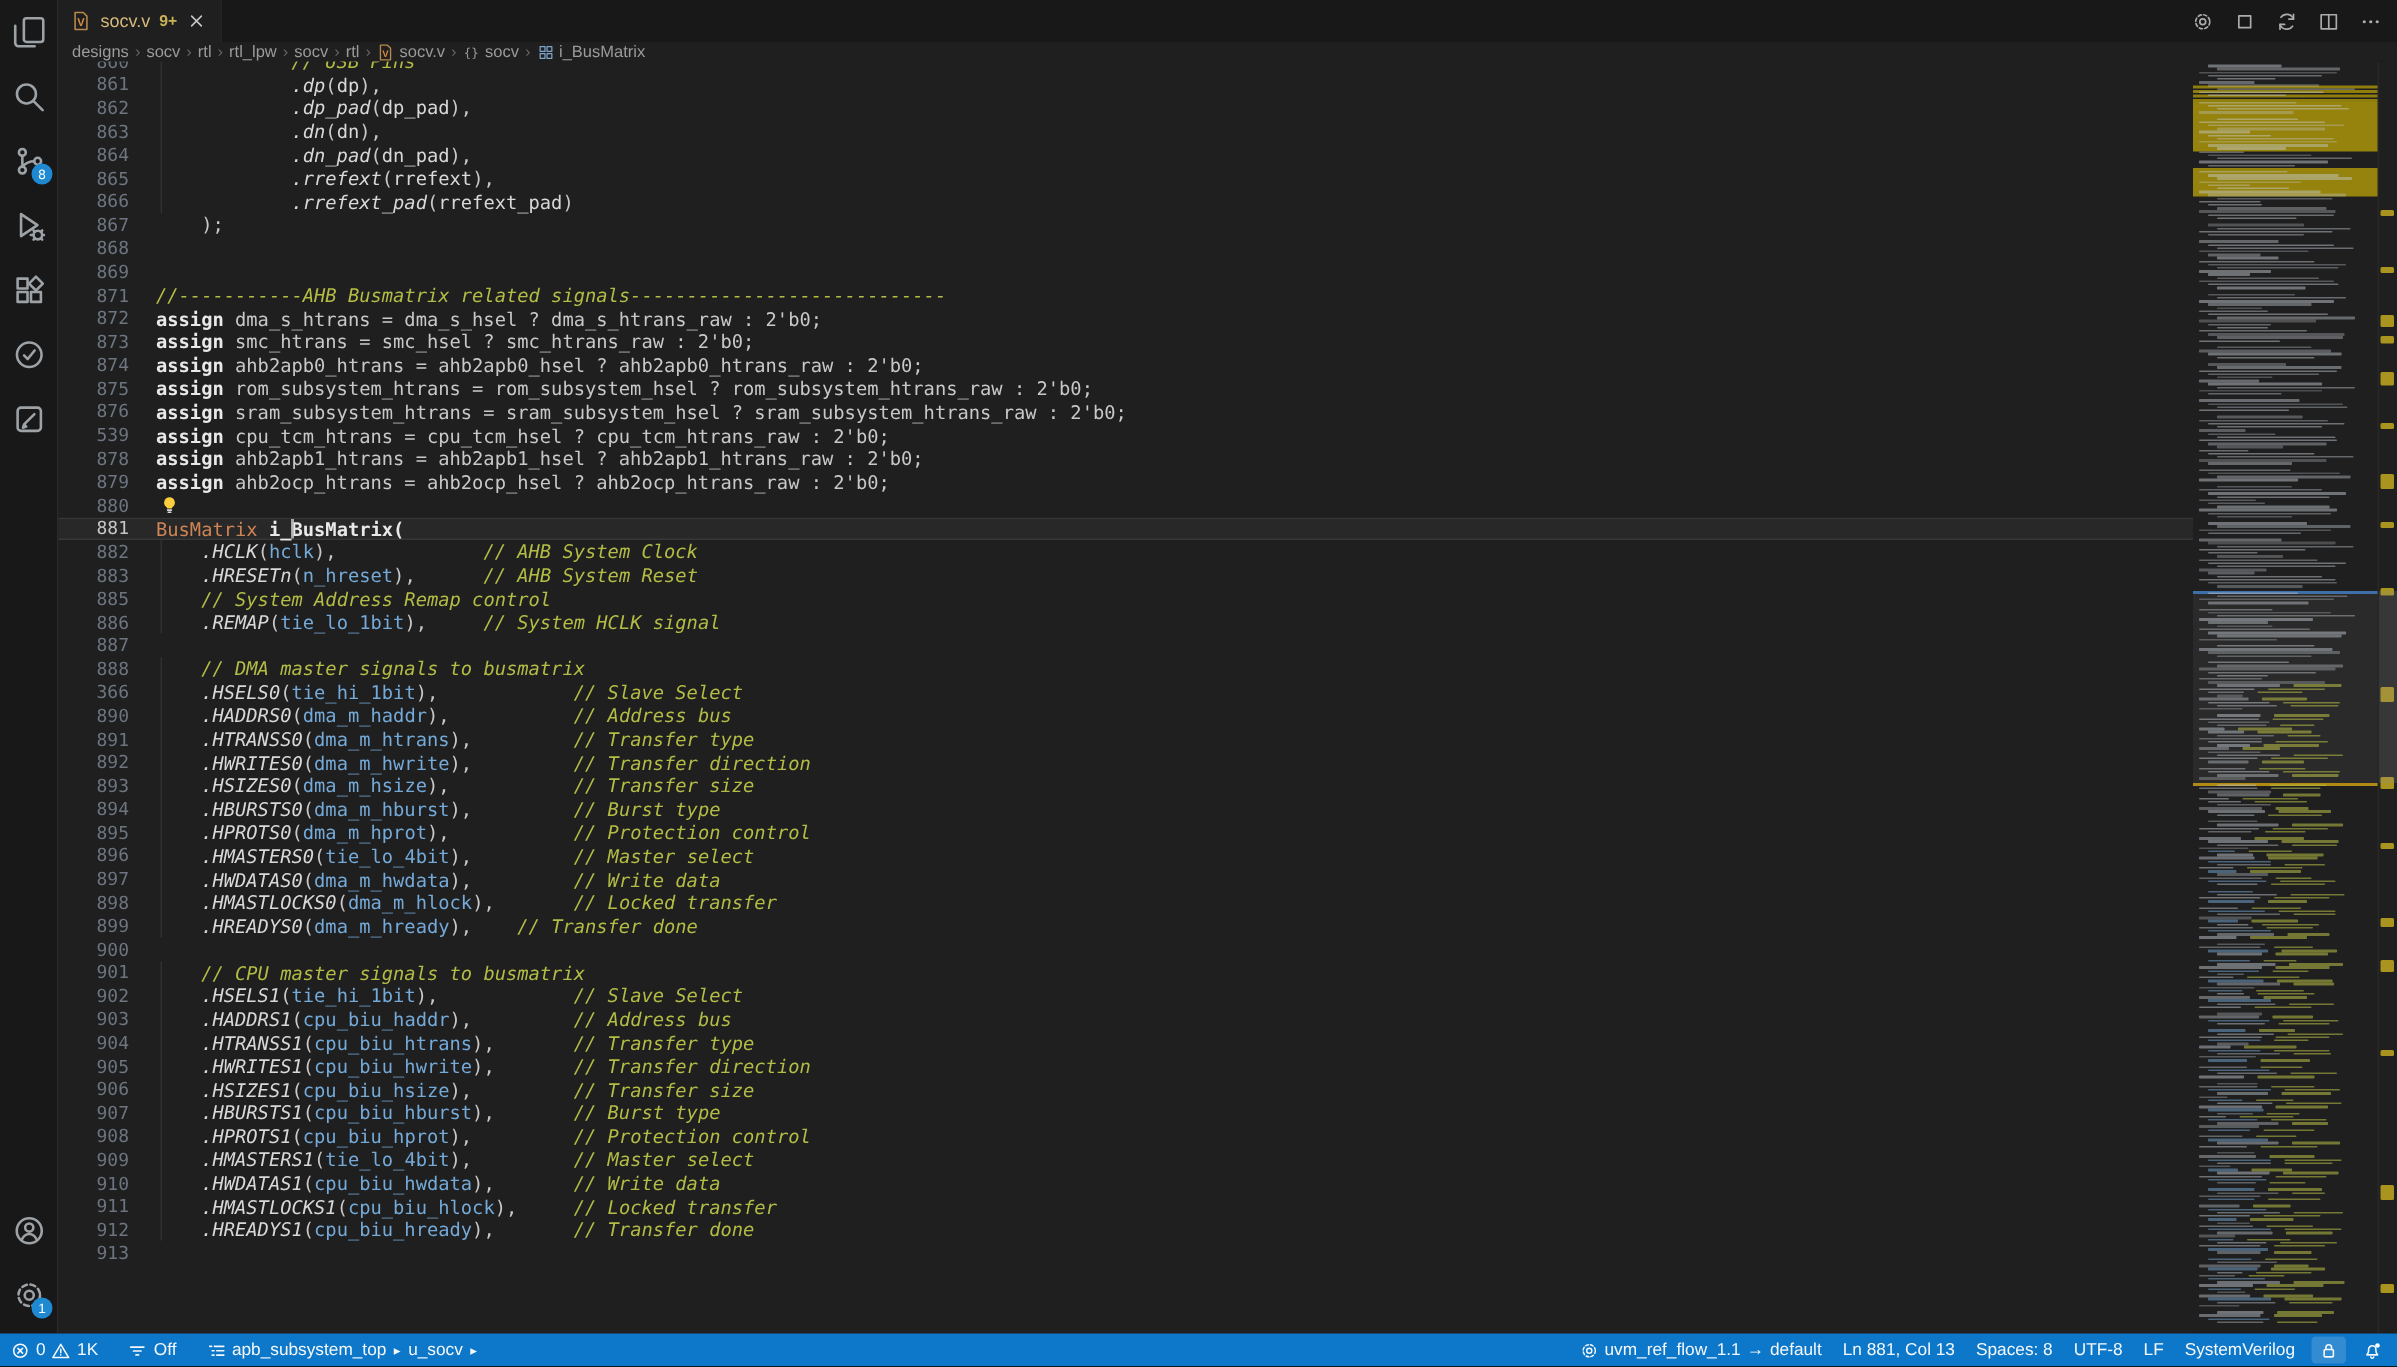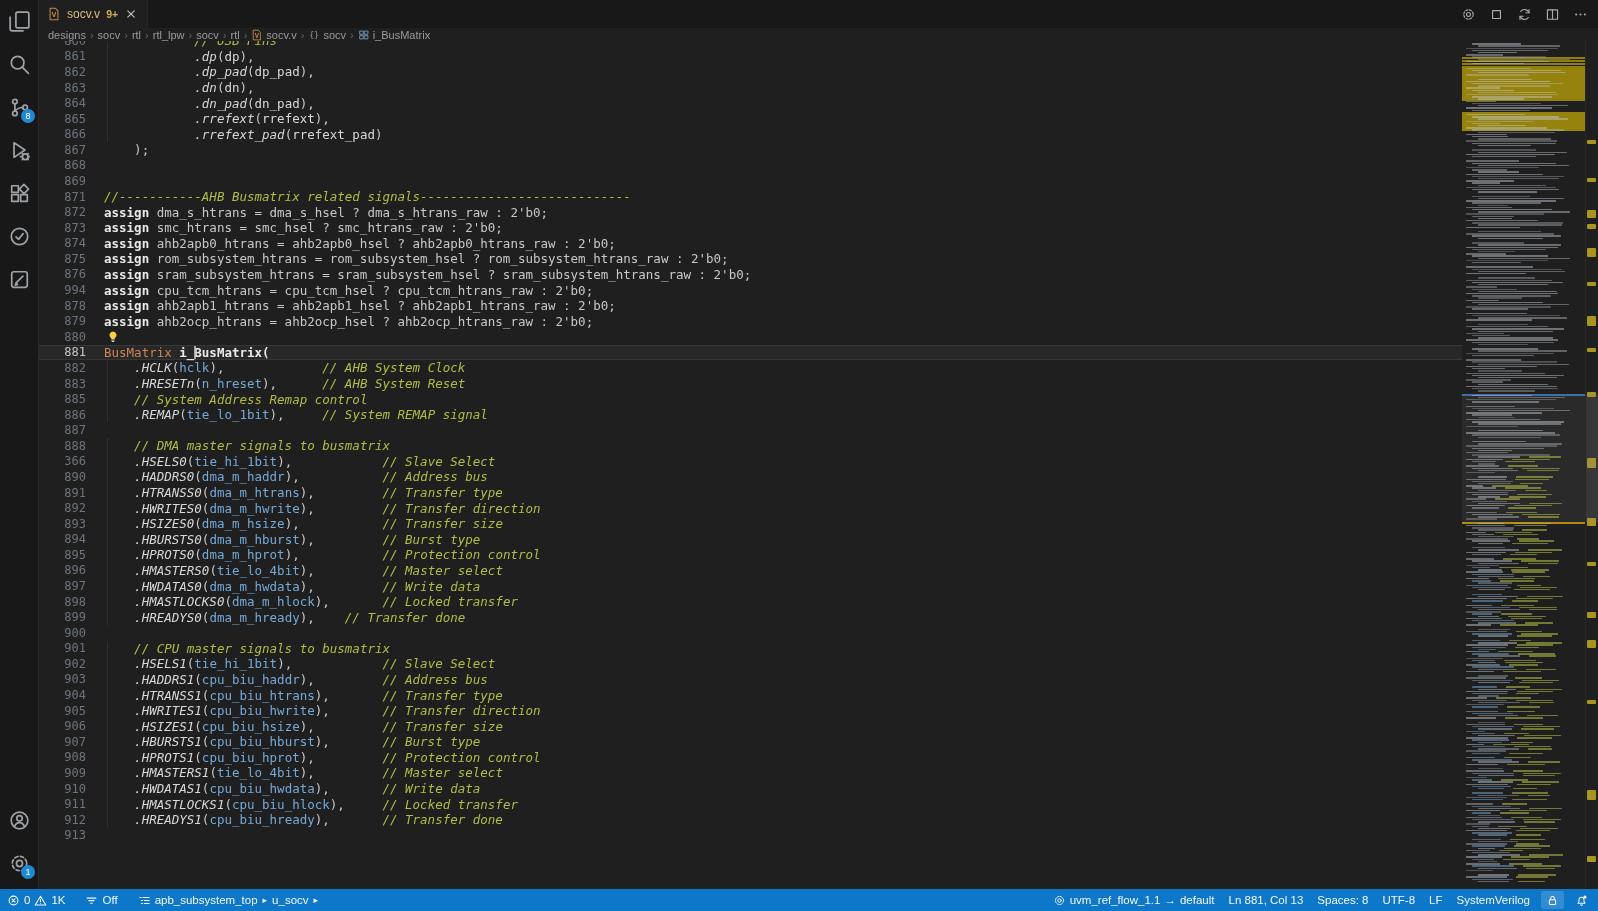--- a/index.html
+++ b/index.html
@@ -329,21 +329,21 @@
             </div>
             <div class="row">
               <span class="num">875</span>
               <span class="codetext"><span class="t-k">assign</span><span class="t-w"> rom_subsystem_htrans = rom_subsystem_hsel ? rom_subsystem_htrans_raw : 2'b0;</span></span>
             </div>
             <div class="row">
               <span class="num">876</span>
               <span class="codetext"><span class="t-k">assign</span><span class="t-w"> sram_subsystem_htrans = sram_subsystem_hsel ? sram_subsystem_htrans_raw : 2'b0;</span></span>
             </div>
             <div class="row">
-              <span class="num">994</span>
+              <span class="num">539</span>
               <span class="codetext"><span class="t-k">assign</span><span class="t-w"> cpu_tcm_htrans = cpu_tcm_hsel ? cpu_tcm_htrans_raw : 2'b0;</span></span>
             </div>
             <div class="row">
               <span class="num">878</span>
               <span class="codetext"><span class="t-k">assign</span><span class="t-w"> ahb2apb1_htrans = ahb2apb1_hsel ? ahb2apb1_htrans_raw : 2'b0;</span></span>
             </div>
             <div class="row">
               <span class="num">879</span>
               <span class="codetext"><span class="t-k">assign</span><span class="t-w"> ahb2ocp_htrans = ahb2ocp_hsel ? ahb2ocp_htrans_raw : 2'b0;</span></span>
             </div>
@@ -365,21 +365,21 @@
             <div class="row">
               <span class="num">883</span>
               <span class="codetext"><span class="guide"></span><span class="t-w">    </span><span class="t-p">.HRESETn</span><span class="t-w">(</span><span class="t-a">n_hreset</span><span class="t-w">),      </span><span class="t-c">// AHB System Reset</span></span>
             </div>
             <div class="row">
               <span class="num">885</span>
               <span class="codetext"><span class="guide"></span><span class="t-w">    </span><span class="t-c">// System Address Remap control</span></span>
             </div>
             <div class="row">
               <span class="num">886</span>
-              <span class="codetext"><span class="guide"></span><span class="t-w">    </span><span class="t-p">.REMAP</span><span class="t-w">(</span><span class="t-a">tie_lo_1bit</span><span class="t-w">),     </span><span class="t-c">// System REMAP signal</span></span>
+              <span class="codetext"><span class="guide"></span><span class="t-w">    </span><span class="t-p">.REMAP</span><span class="t-w">(</span><span class="t-a">tie_lo_1bit</span><span class="t-w">),     </span><span class="t-c">// System HCLK signal</span></span>
             </div>
             <div class="row">
               <span class="num">887</span>
               <span class="codetext"></span>
             </div>
             <div class="row">
               <span class="num">888</span>
               <span class="codetext"><span class="guide"></span><span class="t-w">    </span><span class="t-c">// DMA master signals to busmatrix</span></span>
             </div>
             <div class="row">

